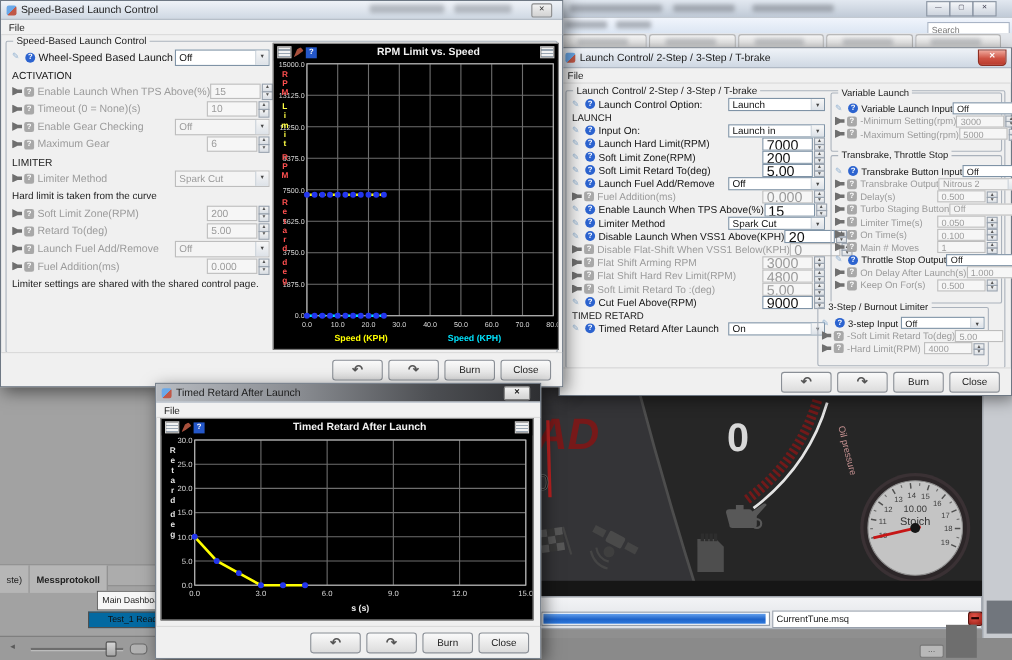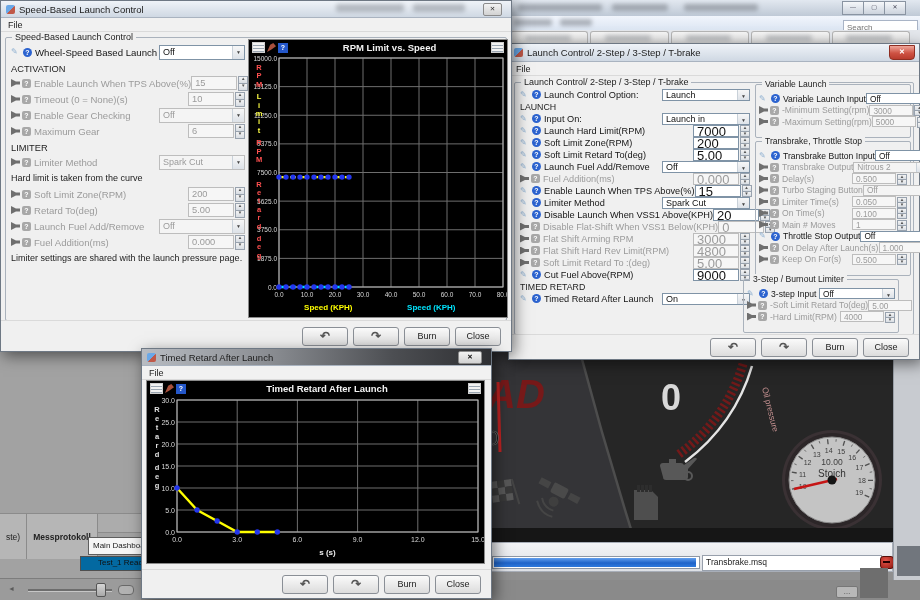--- a/index.html
+++ b/index.html
@@ -39,21 +39,21 @@
   .bottomstrip{left:141px;top:580px;width:779px;height:20px;background:#8a8a8a}
   .chip{position:absolute;left:695px;top:6px;width:20px;height:10px;background:#b8b8b8;border:1px solid #777;
     border-radius:2px;font-size:7px;line-height:9px;text-align:center;color:#333}
   .darkblock{position:absolute;left:719px;top:-12px;width:28px;height:30px;background:#6e6e6e}
 
   
   .blpanel{left:0;top:350px;width:141px;height:250px;background:#a2a2a2}
   .tabstrip{position:absolute;left:0;top:163px;width:141px;height:18px;background:#acacac;
     border-top:1px solid #8b8b8b;border-bottom:1px solid #8b8b8b;display:flex}
   .ltab{height:17px;background:#b6b6b6;border-right:1px solid #8b8b8b;font-size:8.5px;color:#222;
-    display:flex;align-items:center;justify-content:center;padding:14px 6px;white-space:nowrap}
+    display:flex;align-items:center;justify-content:center;padding:4px 6px;white-space:nowrap}
   .ltab.b{font-weight:bold}
   .mdtab{position:absolute;left:88px;top:187px;width:53px;height:16px;background:#f6f6f6;border:1px solid #5e5e5e;
     font-size:8px;color:#222;line-height:15px;padding-left:4px;white-space:nowrap;overflow:hidden}
   .readybox{position:absolute;left:80px;top:206px;width:58px;height:13px;background:#0369a1;border:1px solid #4f4f4f;
     font-size:8px;color:#111;line-height:12px;padding-left:17px;white-space:nowrap;overflow:hidden}
   .bltoolbar{position:absolute;left:0;top:228px;width:141px;height:22px;background:#9b9b9b;border-top:1px solid #7d7d7d}
   .slidertrack{position:absolute;left:28px;top:10px;width:84px;height:2px;background:#6d6d6d;box-shadow:0 1px 0 #c6c6c6}
   .sliderthumb{position:absolute;left:96px;top:4px;width:8px;height:12px;background:linear-gradient(#d6d6d6,#a8a8a8);
     border:1px solid #555;border-radius:2px}
   .blicon{position:absolute;font-size:7px;color:#5a5a5a;top:6px}
@@ -254,21 +254,21 @@
       <line x1="352" y1="127" x2="309" y2="137" stroke="#c61616" stroke-width="2.5"></line>
       <circle cx="347" cy="128" r="4.5" fill="#151515"></circle>
     </g>
     <rect x="0" y="176" width="408" height="14" fill="#161616"></rect>
   </svg>
 
   <div class="abs statuspanel">
     <div class="progress">
         <div class="pfill"></div>
       </div>
-    <div class="tunefield">Transbrake.msq</div>
+    <div class="tunefield">CurrentTune.msq</div>
     <div class="recicon"></div>
   </div>
   <div class="abs rightstrip">
     <div class="rsblock"></div>
   </div>
   <div class="abs bottomstrip">
     <span class="chip">…</span>
     <span class="darkblock"></span>
   </div>
 
@@ -774,21 +774,21 @@
           <span class="mute-icon"></span>
           <span class="q-icon">?</span>
           <span class="slabel">Fuel Addition(ms)</span>
           <span class="flex1"></span>
           <span class="numf">0.000</span>
           <span class="spin">
             <span class="spb">▲</span>
             <span class="spb">▼</span>
           </span>
         </div>
-        <div class="snote">Limiter settings are shared with the launch pressure page.</div>
+        <div class="snote">Limiter settings are shared with the shared control page.</div>
       </div>
 
     <div class="chart" style="left:247px;top:38px;width:260px;height:279px">
       <div class="chart-tb">
         <span class="ci ci-table"></span>
         <span class="ci-brush"></span>
         <span class="ci-help">?</span>
         <span class="chart-title">RPM Limit vs. Speed</span>
         <span class="ci ci-grid"></span>
       </div>

